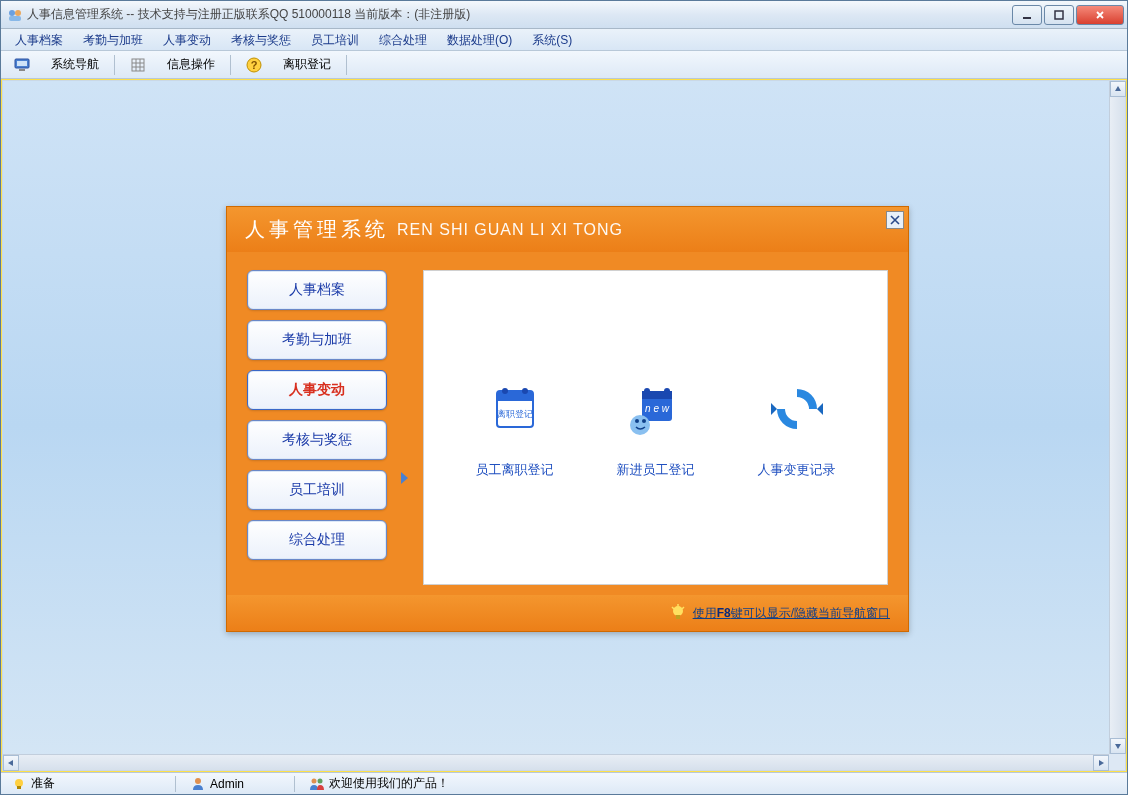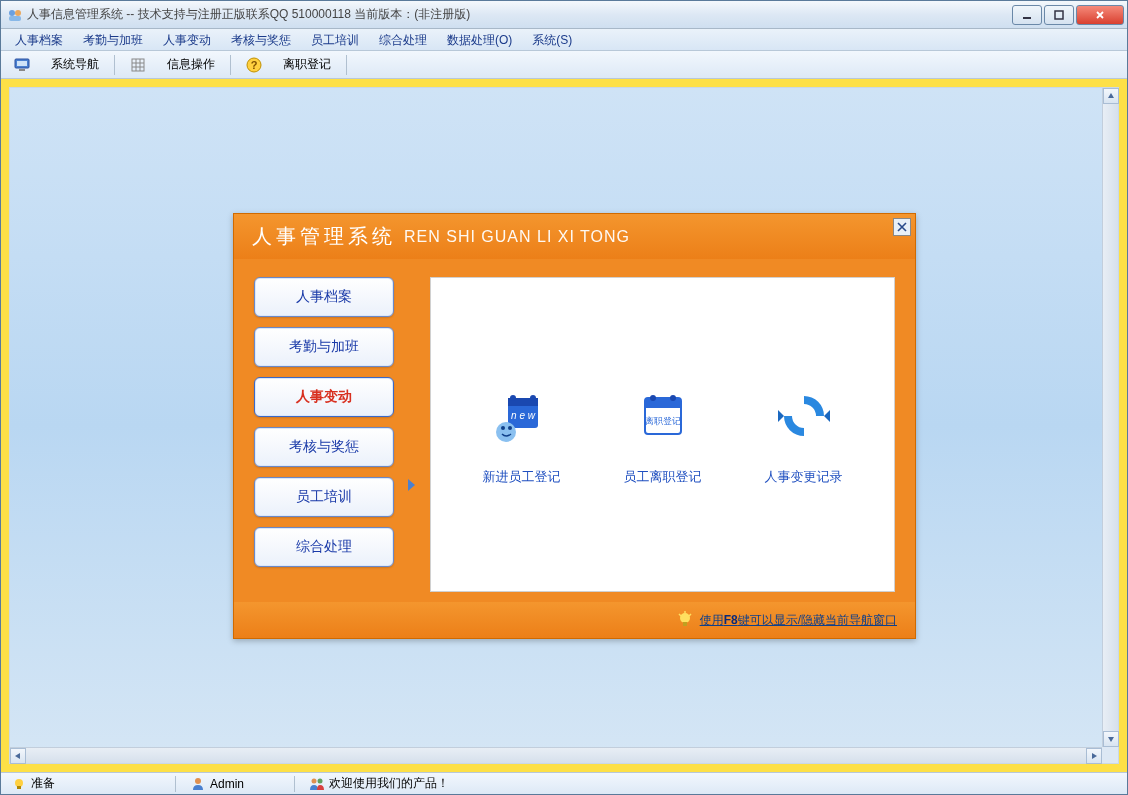--- a/index.html
+++ b/index.html
@@ -77,21 +77,21 @@
       cursor: pointer;
     }
     .tool-sep { width:1px; height:20px; background:#b0c0d0; margin: 0 2px;}
     .tool-icon { width:16px; height:16px; display:flex; align-items:center; justify-content:center; }
     
     .client-area {
       flex:1;
       background: linear-gradient(to bottom, #cfe3f6 0%, #b9d7f2 50%, #d5e6f5 100%);
       position: relative;
       border: 1px solid #cad8e6;
-      margin: 8px;
+      margin: 1px;
     }
     
     .nav-panel {
       position: absolute;
       left: 223px;
       top: 125px;
       width: 683px;
       height: 426px;
       background: #f08a24;
       border: 1px solid #d06a00;
@@ -309,51 +309,51 @@
           <div class="side-btn">考核与奖惩</div>
           <div class="side-btn">员工培训</div>
           <div class="side-btn">综合处理</div>
         </div>
         <div class="side-arrow">
           <svg width="10" height="14" viewBox="0 0 10 14">
               <path d="M1 1 L8 7 L1 13 Z" fill="#4a80d0"></path>
             </svg>
         </div>
         <div class="content-panel">
+          <div class="func-item">
+            <span class="func-icon">
+              <svg viewBox="0 0 64 64">
+                <rect x="14" y="14" width="36" height="36" rx="3" fill="#fff" stroke="#2a68d8" stroke-width="2"></rect>
+                <rect x="14" y="14" width="36" height="10" fill="#2a68d8"></rect>
+                <circle cx="22" cy="14" r="3" fill="#1a48b0"></circle>
+                  <circle cx="42" cy="14" r="3" fill="#1a48b0"></circle>
+                <text x="32" y="40" text-anchor="middle" font-size="9" fill="#2a68d8">离职登记</text>
+              </svg>
+            </span>
+            <span class="func-label">员工离职登记</span>
+          </div>
           <div class="func-item">
             <span class="func-icon">
               <svg viewBox="0 0 64 64">
                 <rect x="18" y="14" width="30" height="30" rx="3" fill="#2a68d8"></rect>
                 <rect x="18" y="14" width="30" height="8" fill="#1a48b0"></rect>
                 <circle cx="23" cy="14" r="3" fill="#1a48b0"></circle>
                   <circle cx="43" cy="14" r="3" fill="#1a48b0"></circle>
                 <text x="33" y="35" text-anchor="middle" font-size="10" fill="#fff" font-style="italic">n e w</text>
                 <ellipse cx="16" cy="48" rx="10" ry="10" fill="#8ac0f0"></ellipse>
                 <circle cx="13" cy="44" r="2" fill="#10408a"></circle>
                   <circle cx="20" cy="44" r="2" fill="#10408a"></circle>
                 <path d="M12 50 Q16 54 21 50" stroke="#10408a" stroke-width="1.5" fill="none"></path>
               </svg>
             </span>
             <span class="func-label">新进员工登记</span>
           </div>
           <div class="func-item">
             <span class="func-icon">
               <svg viewBox="0 0 64 64">
-                <rect x="14" y="14" width="36" height="36" rx="3" fill="#fff" stroke="#2a68d8" stroke-width="2"></rect>
-                <rect x="14" y="14" width="36" height="10" fill="#2a68d8"></rect>
-                <circle cx="22" cy="14" r="3" fill="#1a48b0"></circle>
-                  <circle cx="42" cy="14" r="3" fill="#1a48b0"></circle>
-                <text x="32" y="40" text-anchor="middle" font-size="9" fill="#2a68d8">离职登记</text>
-              </svg>
-            </span>
-            <span class="func-label">员工离职登记</span>
-          </div>
-          <div class="func-item">
-            <span class="func-icon">
-              <svg viewBox="0 0 64 64">
                 <path d="M32 12 A20 20 0 0 1 52 32 L44 32 A12 12 0 0 0 32 20 Z" fill="#2a88e0"></path>
                 <path d="M32 52 A20 20 0 0 1 12 32 L20 32 A12 12 0 0 0 32 44 Z" fill="#2a88e0"></path>
                 <path d="M52 32 L58 26 L58 38 Z" fill="#1a68c0"></path>
                 <path d="M12 32 L6 38 L6 26 Z" fill="#1a68c0"></path>
               </svg>
             </span>
             <span class="func-label">人事变更记录</span>
           </div>
         </div>
       </div>

